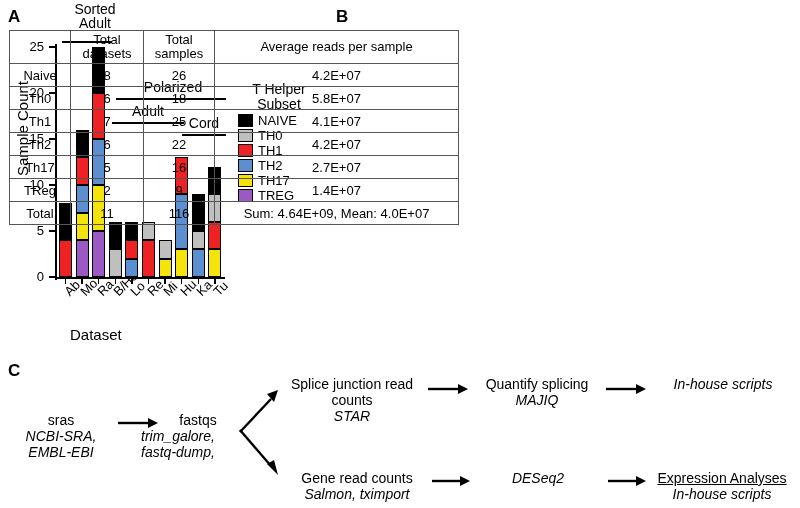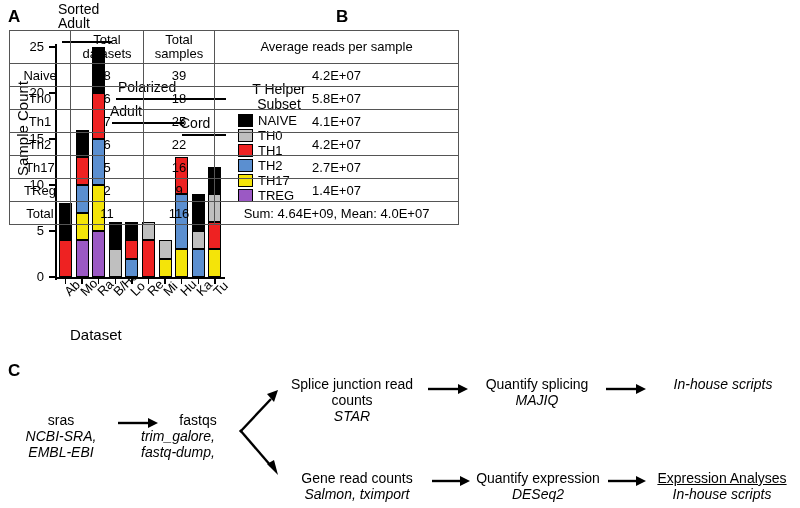--- a/index.html
+++ b/index.html
@@ -79,20 +79,21 @@
   .bar{position:absolute;bottom:0;width:13px;}
   .seg{position:absolute;left:0;width:100%;box-sizing:border-box;border:1.1px solid #000;}
 
   
   .bracket{position:absolute;height:2px;background:#000;}
   .bracket-label{
     position:absolute;
     font-size:14px;
     line-height:1;
     white-space:nowrap;
+    text-align:center;
   }
 
   
   #legend{position:absolute;left:238px;top:82px;width:92px;}
   #legend .title{font-size:14px;line-height:15px;text-align:center;width:82px;}
   .legend-row{display:flex;align-items:center;margin-top:1px;height:14px;}
   .swatch{width:15px;height:13px;border:1.2px solid #000;box-sizing:border-box;margin-right:5px;}
   .legend-text{font-size:13px;line-height:1;}
 
   
@@ -309,21 +310,21 @@
       <td class="col-smp">
         <span>Total</span><br><span>samples</span>
       </td>
       <td class="col-avg">Average reads per sample</td>
     </tr>
   </thead>
   <tbody id="table-body">
       <tr>
         <td>Naive</td>
         <td>8</td>
-        <td>39</td>
+        <td>26</td>
         <td>4.2E+07</td>
       </tr>
       <tr>
         <td>Th0</td>
         <td>6</td>
         <td>18</td>
         <td>5.8E+07</td>
       </tr>
       <tr>
         <td>Th1</td>
@@ -428,21 +429,20 @@
 </div>
 
 <div class="arrow" style="left:432px;top:475px;">
   <svg width="38" height="12" viewBox="0 0 38 12">
     <line x1="0" y1="6" x2="28" y2="6" stroke="#000" stroke-width="2.4"></line>
     <polygon points="28,1 38,6 28,11" fill="#000"></polygon>
   </svg>
 </div>
 
 <div class="node" style="left:468px;top:470px;width:140px;">
-  <div class="main">Quantify expression</div>
   <div class="tool">DESeq2</div>
 </div>
 
 <div class="arrow" style="left:608px;top:475px;">
   <svg width="38" height="12" viewBox="0 0 38 12">
     <line x1="0" y1="6" x2="28" y2="6" stroke="#000" stroke-width="2.4"></line>
     <polygon points="28,1 38,6 28,11" fill="#000"></polygon>
   </svg>
 </div>
 

